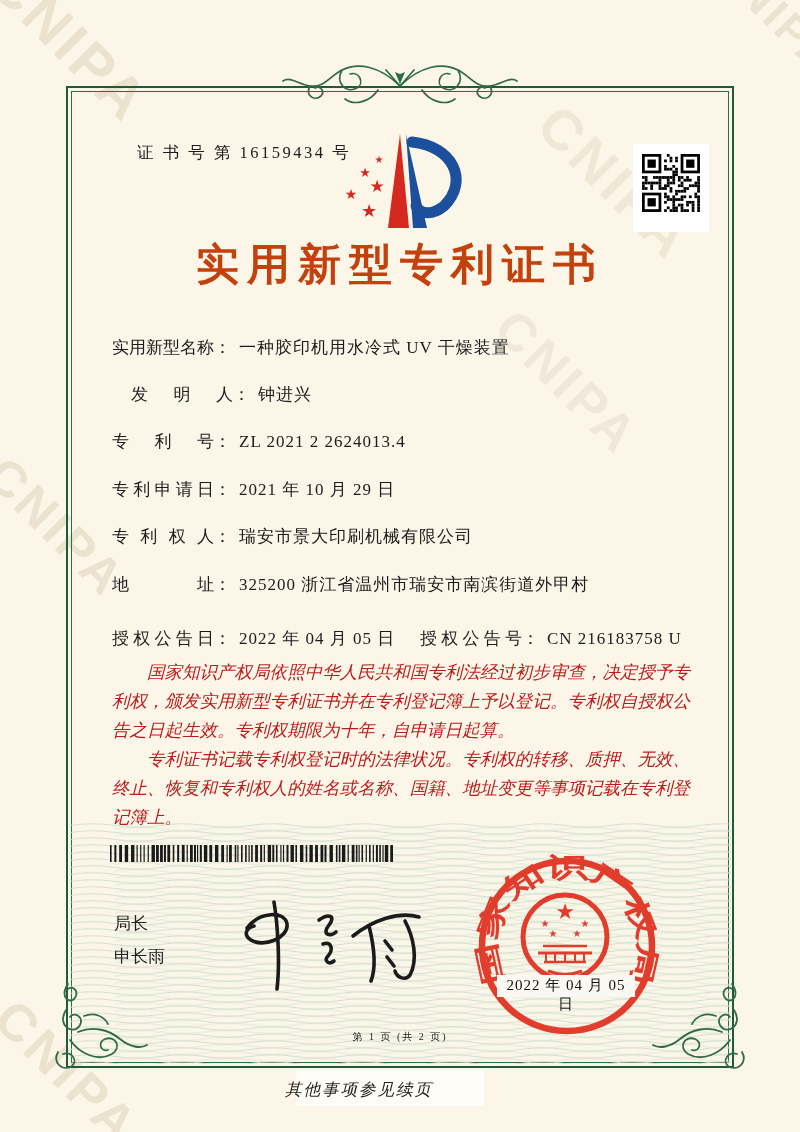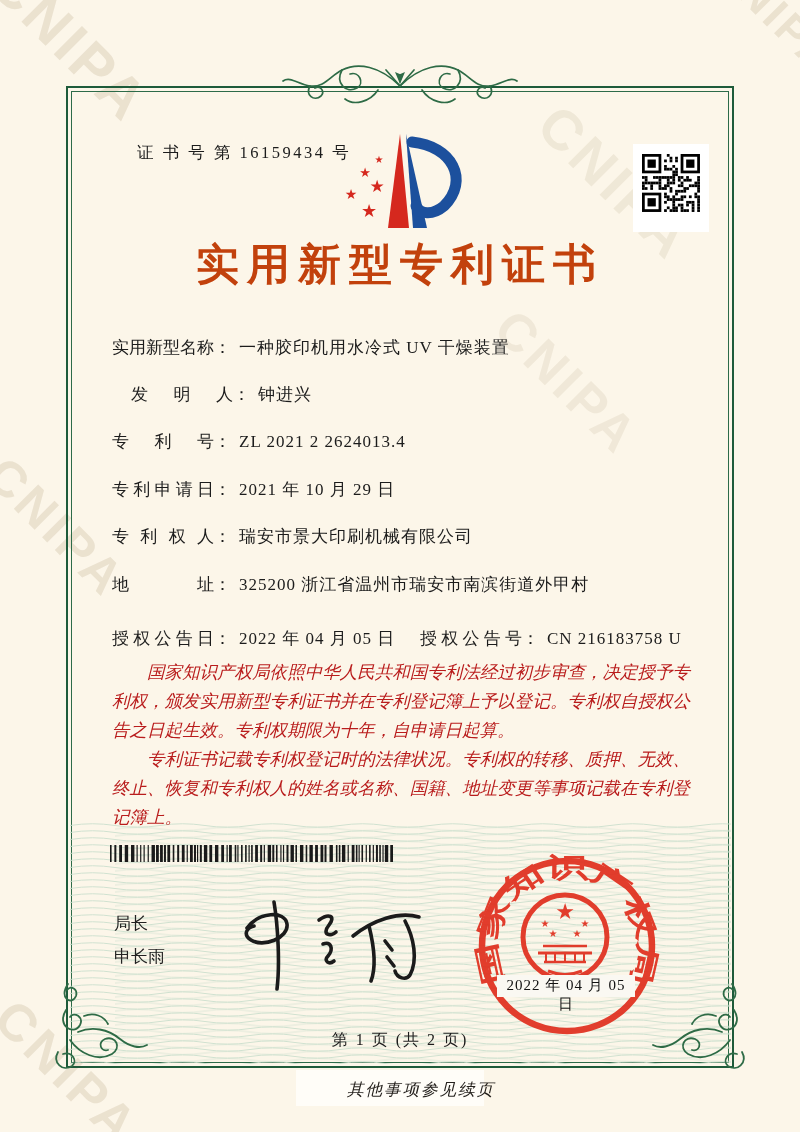--- a/index.html
+++ b/index.html
@@ -50,23 +50,23 @@
   .body-text p{margin:0; text-indent:2em;}
   .barcode{position:absolute; z-index:4; left:110px; top:845px;}
   .signer{position:absolute; z-index:4; left:114px; font-size:17px;
     font-family:"Liberation Sans","DejaVu Sans",sans-serif; color:#222;}
   .signature{position:absolute; z-index:5; left:233px; top:886px;}
   .seal{position:absolute; z-index:5; left:472px; top:851px;}
   .seal-date-strip{position:absolute; z-index:6; left:497px; top:975px; width:138px; height:22px; background:#faf8f2;}
   .seal-date{position:absolute; z-index:7; left:497px; top:976px; width:138px; text-align:center;
     font-size:15px; color:#111; letter-spacing:1px;}
   .page-footer{position:absolute; z-index:4; left:0; top:1030px; width:100%; text-align:center;
-    font-size:16px; letter-spacing:2px;}
+    font-size:10px; letter-spacing:2px;}
   .cont-patch{position:absolute; z-index:4; left:296px; top:1070px; width:188px; height:36px; background:#fffdf8;}
-  .cont-note{position:absolute; z-index:5; left:285px; top:1079px; width:210px; text-align:right;
+  .cont-note{position:absolute; z-index:5; left:285px; top:1079px; width:210px; text-align:left;
     font-size:16.5px; font-style:italic; color:#26221e; letter-spacing:2px;}
 </style>
 </head>
 <body>
 
 <div class="page">
 
   <div class="wm" style="left:-28px; top:8px;  font-size:58px;">CNIPA</div>
   <div class="wm" style="left:698px; top:-12px; font-size:44px;">CNIPA</div>
   <div class="wm" style="left:520px; top:150px; font-size:56px; color:rgba(196,180,150,0.22);">CNIPA</div>

